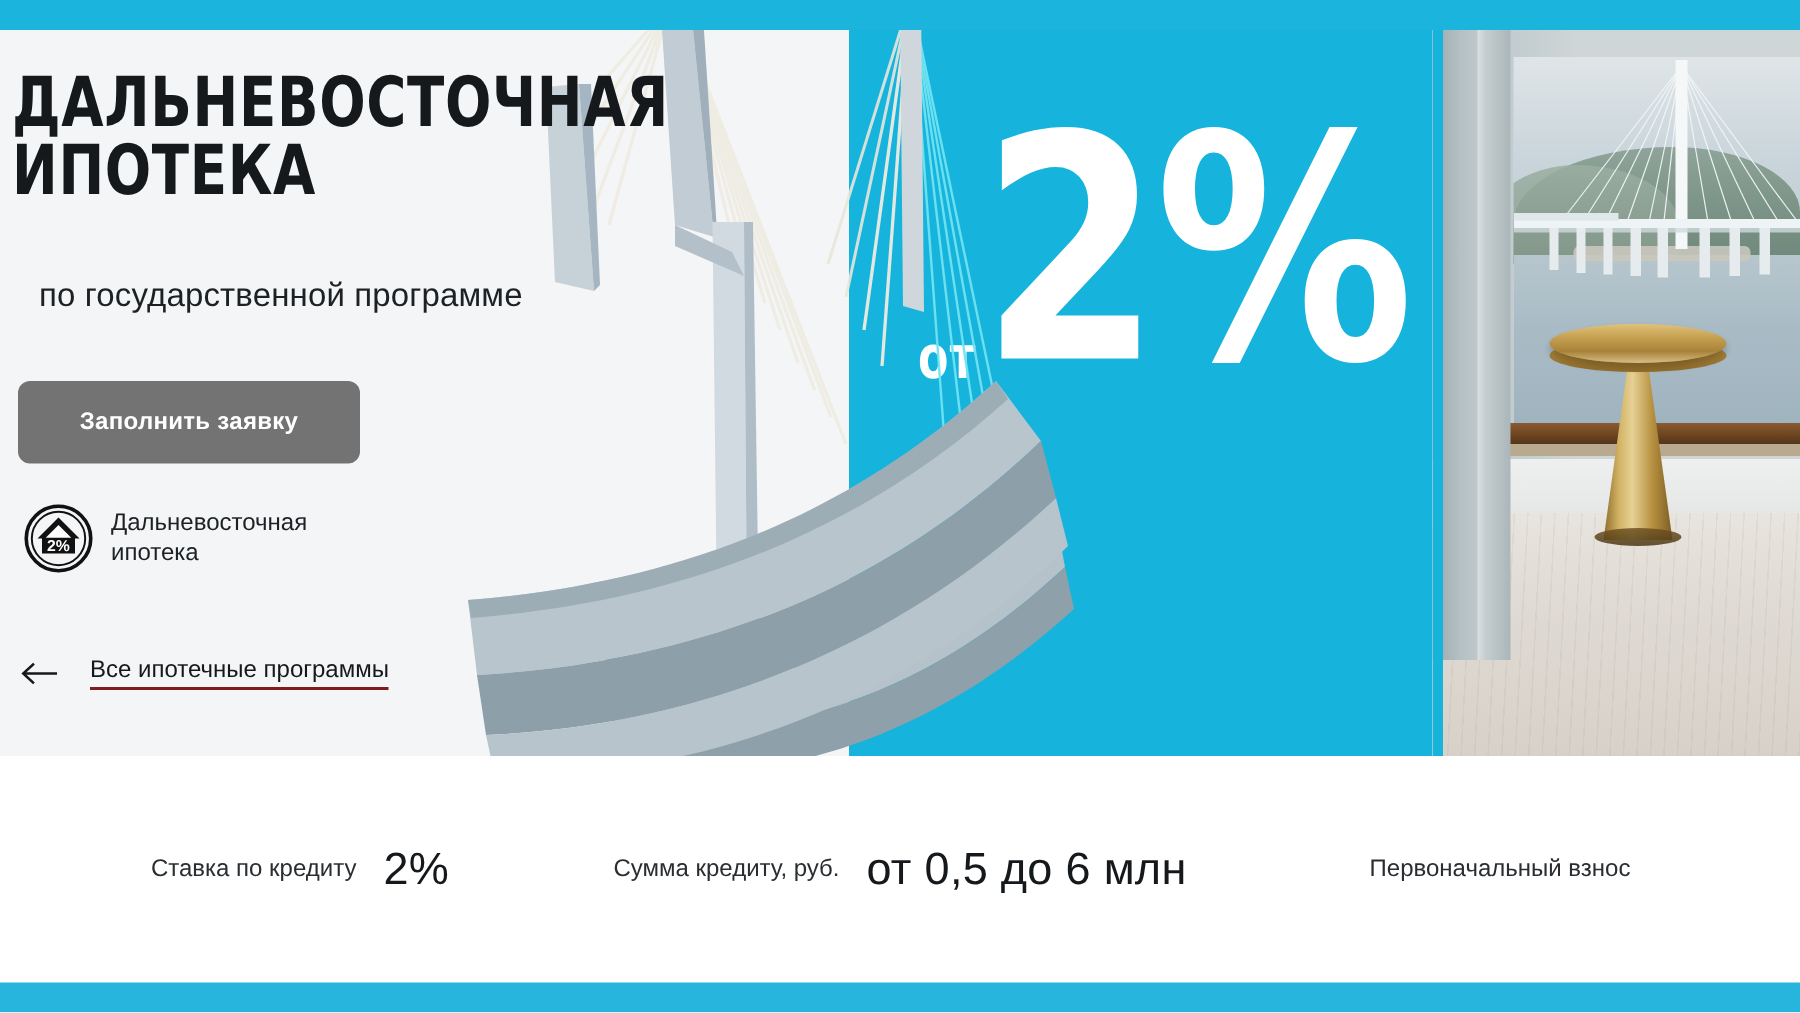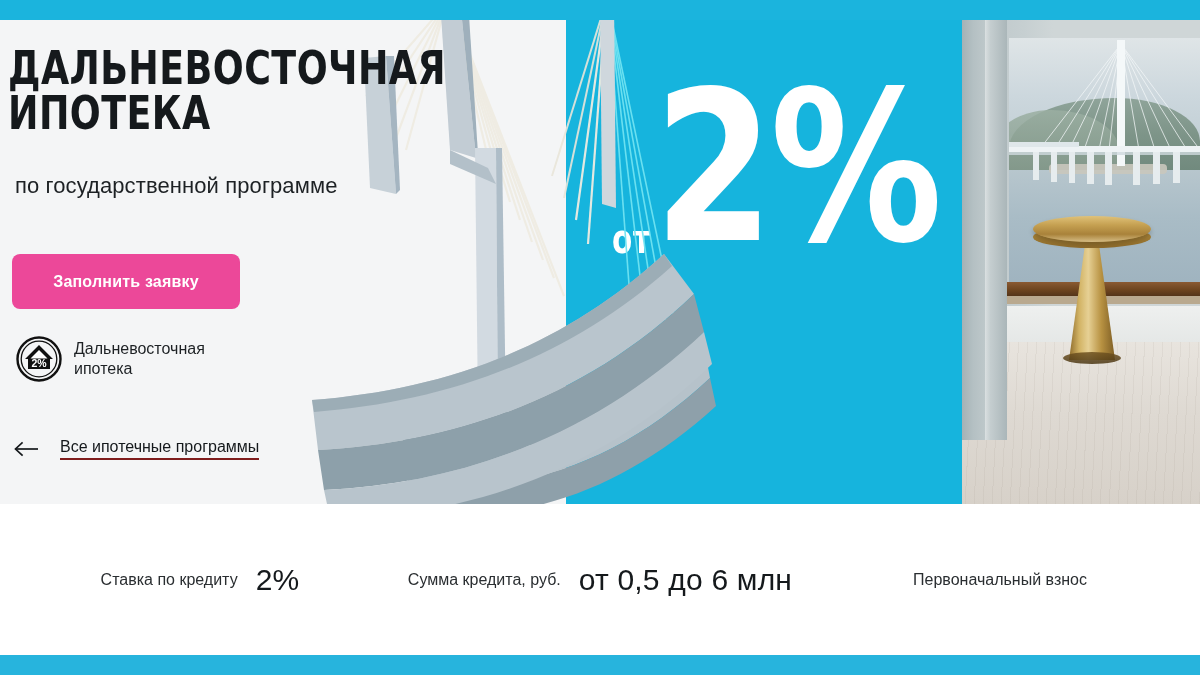--- a/index.html
+++ b/index.html
@@ -56,26 +56,26 @@
   
   .copy{position:absolute;left:8px;top:0;width:540px;height:484px;}
   .title{
     margin:0;padding:0;color:#15191c;
     font-family:"Liberation Sans Narrow","DejaVu Sans Condensed","Liberation Sans",sans-serif;
     font-weight:700;font-size:46px;line-height:.98;letter-spacing:.5px;
     transform:scaleX(.88);transform-origin:left center;white-space:pre-line;
     position:absolute;left:0;top:26px;
   }
   .subtitle{
-    position:absolute;left:2px;top:148px;margin:5px;color:#1d2124;
+    position:absolute;left:2px;top:148px;margin:16px;color:#1d2124;
     font-size:22px;font-weight:400;letter-spacing:.1px;white-space:nowrap;
   }
   .cta{
     position:absolute;left:4px;top:234px;width:228px;height:55px;border:none;
-    border-radius:8px;background:#ec4899;color:#ffffff;cursor:pointer;
+    border-radius:8px;background:#737373;color:#ffffff;cursor:pointer;
     font-family:"Liberation Sans",sans-serif;font-size:16px;font-weight:700;letter-spacing:.2px;
   }
   .prog{position:absolute;left:8px;top:316px;display:flex;align-items:center;gap:12px;}
   .prog-badge{width:46px;height:46px;flex:0 0 46px;}
   .prog-label{font-size:16px;line-height:1.25;color:#1d2124;white-space:pre-line;}
   .backlink{position:absolute;left:6px;top:418px;display:flex;align-items:center;gap:20px;cursor:pointer;}
   .arrow{width:26px;height:16px;flex:0 0 26px;}
   .backlink-text{font-size:16px;color:#15191c;border-bottom:2px solid #7f1d1d;padding-bottom:2px;}
 
   
@@ -250,21 +250,21 @@
       </a>
     </div>
   </div>
 
   <div class="stats">
     <div class="stat">
       <div class="stat-label">Ставка по кредиту</div>
       <div class="stat-value">2%</div>
     </div>
     <div class="stat">
-      <div class="stat-label">Сумма кредита, руб.</div>
+      <div class="stat-label">Сумма кредиту, руб.</div>
       <div class="stat-value">от 0,5 до 6 млн</div>
     </div>
     <div class="stat">
       <div class="stat-label">Первоначальный взнос</div>
     </div>
   </div>
 
   <div class="bottom-strip"></div>
 </div>
 

